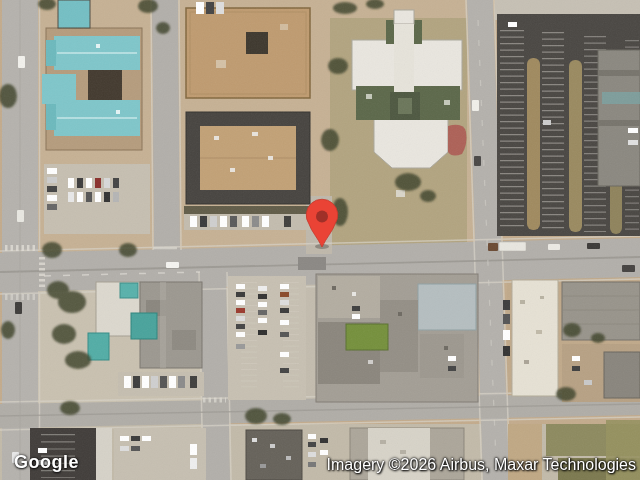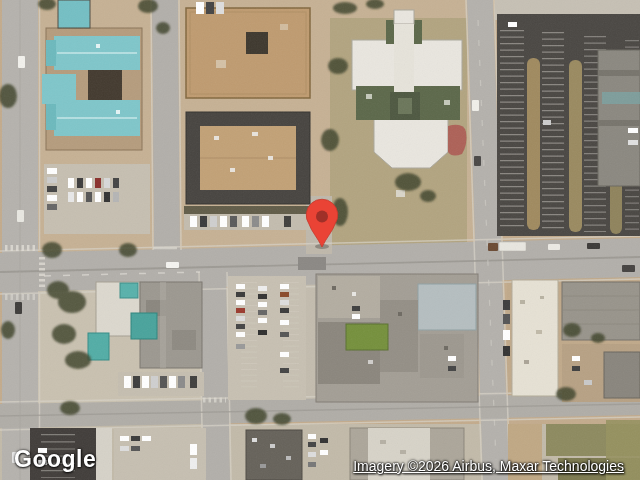--- a/index.html
+++ b/index.html
@@ -1,27 +1,27 @@
 <!DOCTYPE html>
 <html><head>
 <meta charset="utf-8">
 <style>
   html,body{margin:0;padding:0;background:#000;}
   .viewport{position:relative;width:640px;height:480px;overflow:hidden;
     font-family:"Liberation Sans",sans-serif;background:#c3ab8c;}
   .map-svg{position:absolute;inset:0;display:block;}
   .logo{position:absolute;left:14px;bottom:7px;color:#fff;
-    font-family:"Liberation Sans",sans-serif;font-size:23px;font-weight:bold;
+    font-family:"Liberation Sans",sans-serif;font-size:18px;font-weight:bold;
     letter-spacing:.5px;
     text-shadow:0 1px 2px rgba(0,0,0,.75),0 0 3px rgba(0,0,0,.55),1px 0 2px rgba(0,0,0,.5);
     user-select:none;cursor:pointer;}
-  .attribution{position:absolute;right:16px;bottom:6px;color:#fff;
-    font-family:"Liberation Sans",sans-serif;font-size:14px;
+  .attribution{position:absolute;right:4px;bottom:6px;color:#fff;
+    font-family:"Liberation Sans",sans-serif;font-size:16px;
     text-shadow:0 0 2px #000,0 0 3px #000,1px 1px 2px rgba(0,0,0,.9);
-    user-select:none;text-decoration:underline;}
+    user-select:none;}
 </style>
 </head>
 <body>
 
 <div class="viewport">
 <svg class="map-svg" viewBox="0 0 640 480" xmlns="http://www.w3.org/2000/svg">
   <defs>
     <filter id="soft">
           <feGaussianBlur stdDeviation="1.2"></feGaussianBlur>
         </filter>

